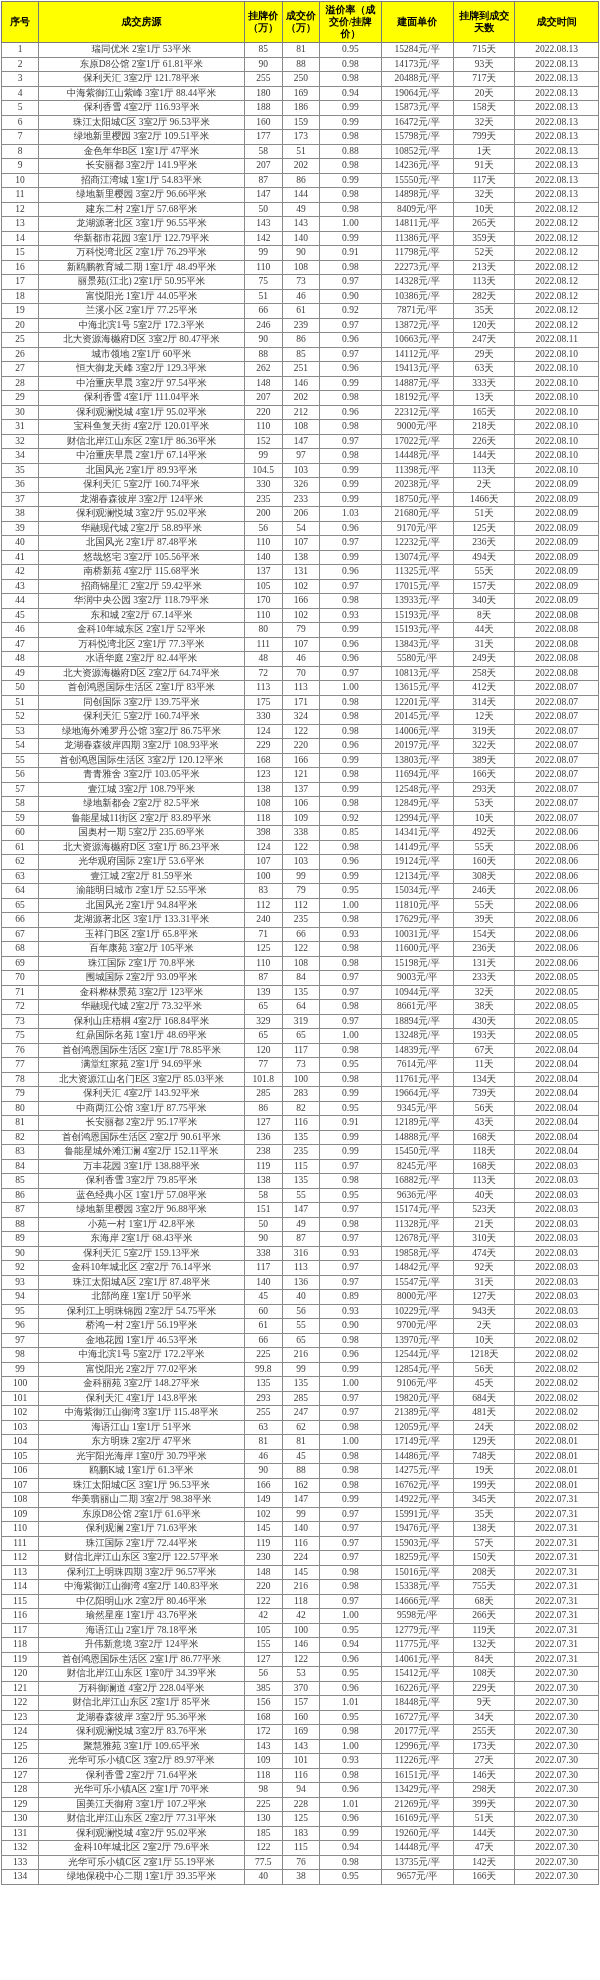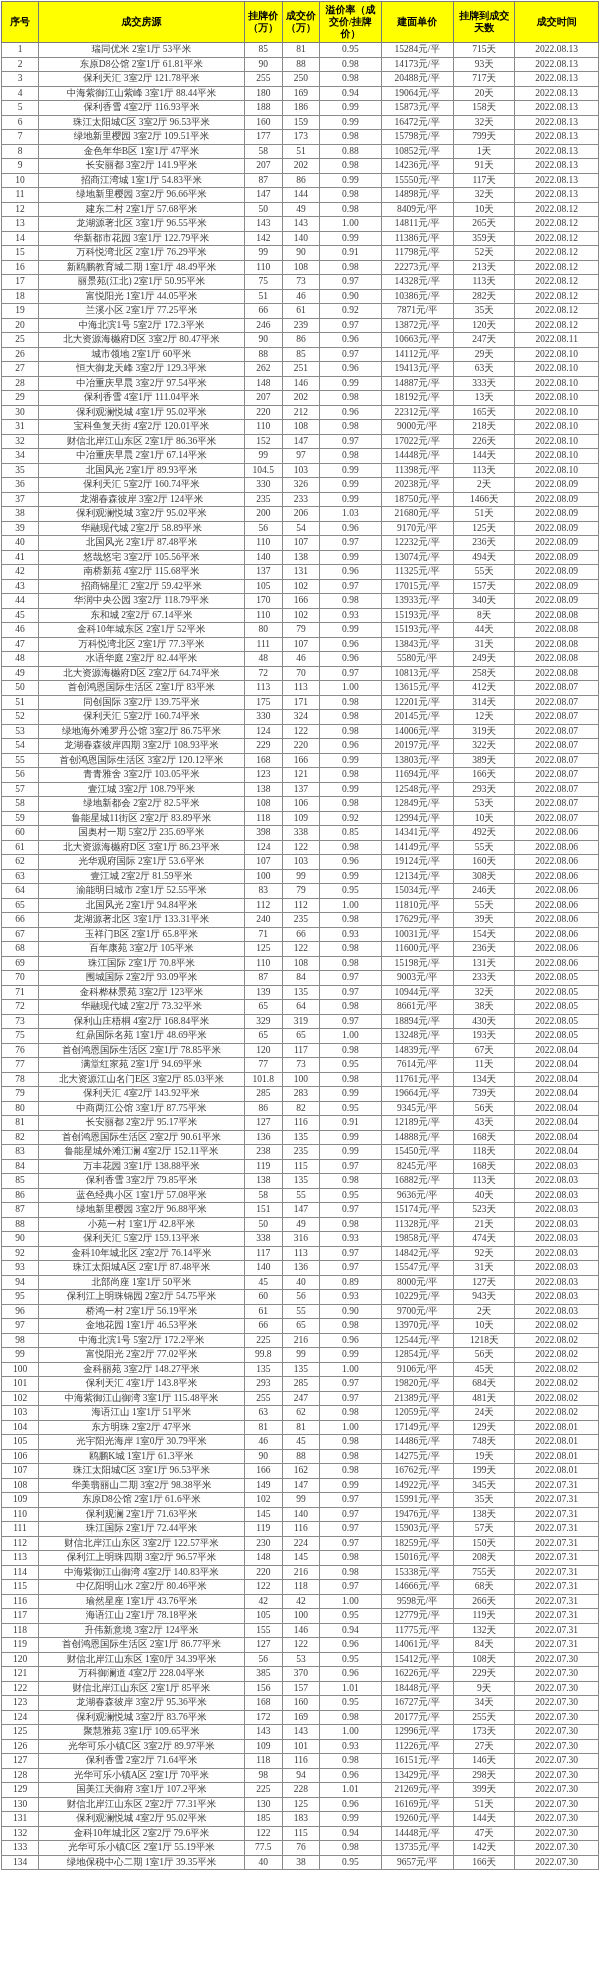--- a/index.html
+++ b/index.html
@@ -855,20 +855,30 @@
           <td>88</td>
           <td>小苑一村 1室1厅 42.8平米</td>
           <td>50</td>
           <td>49</td>
           <td>0.98</td>
           <td>11328元/平</td>
           <td>21天</td>
           <td>2022.08.03</td>
         </tr>
         <tr>
+          <td>89</td>
+          <td>东海岸 2室1厅 68.43平米</td>
+          <td>90</td>
+          <td>87</td>
+          <td>0.97</td>
+          <td>12678元/平</td>
+          <td>310天</td>
+          <td>2022.08.03</td>
+        </tr>
+        <tr>
           <td>90</td>
           <td>保利天汇 5室2厅 159.13平米</td>
           <td>338</td>
           <td>316</td>
           <td>0.93</td>
           <td>19858元/平</td>
           <td>474天</td>
           <td>2022.08.03</td>
         </tr>
         <tr>

